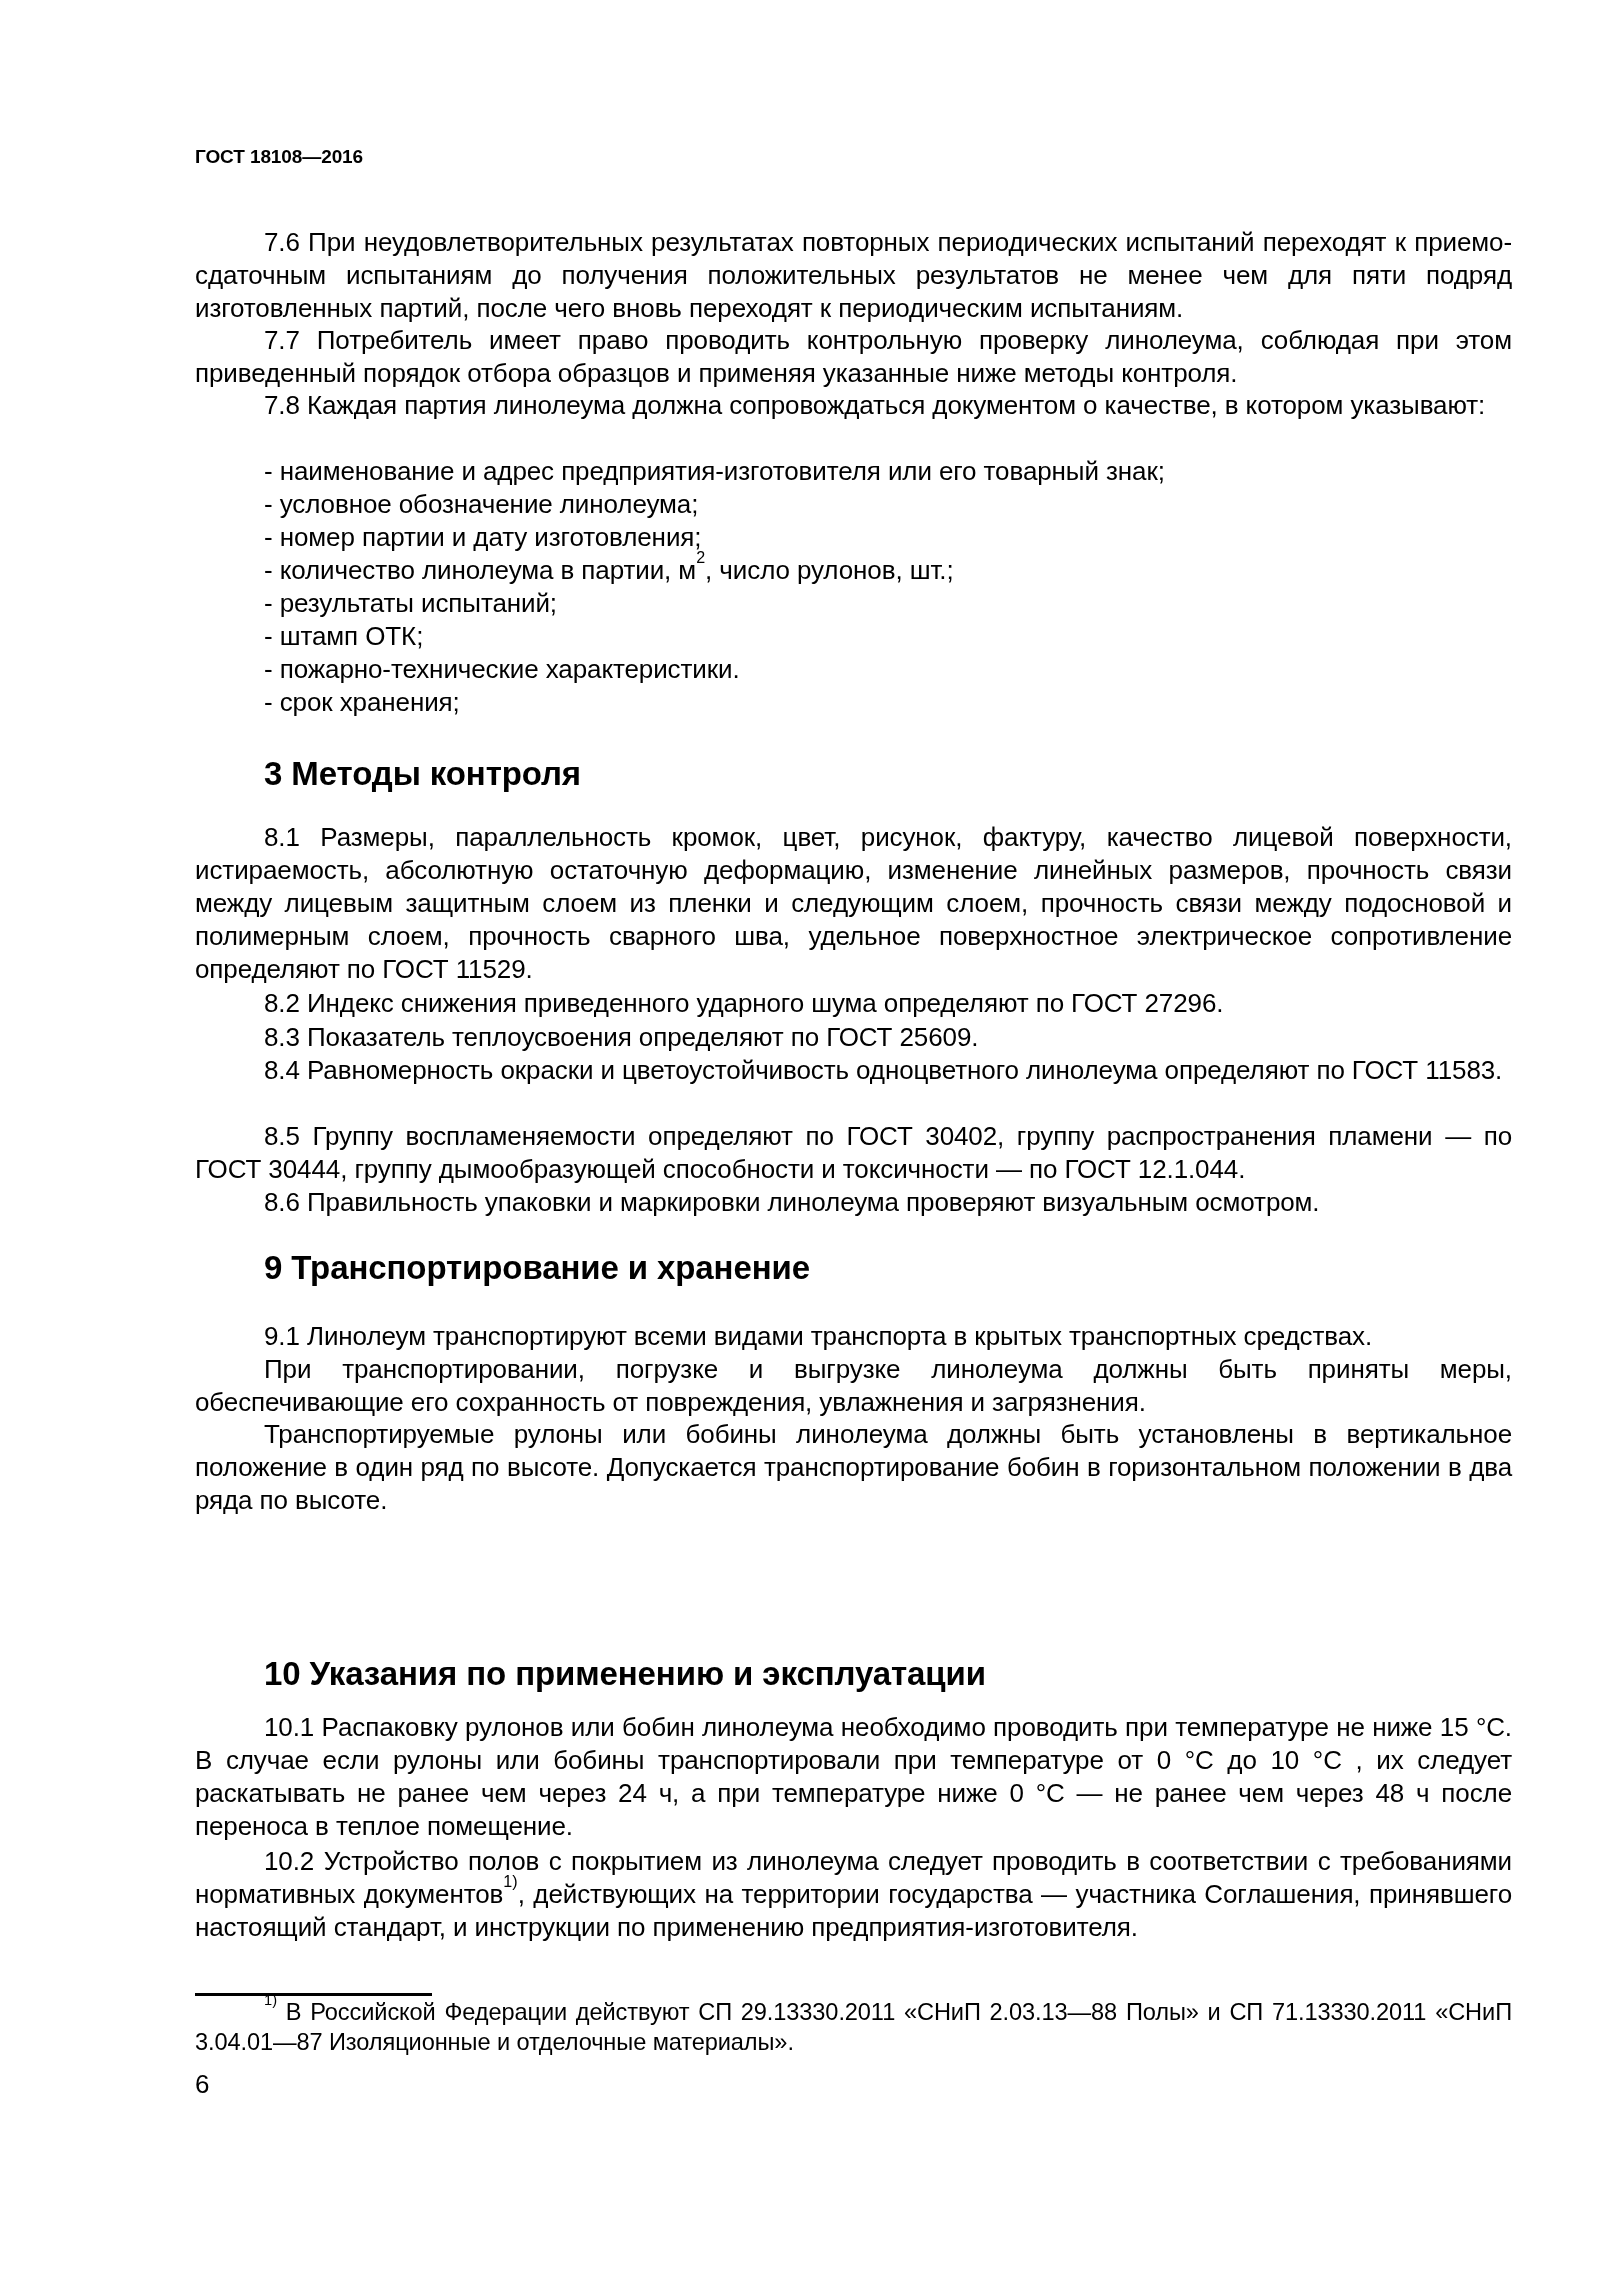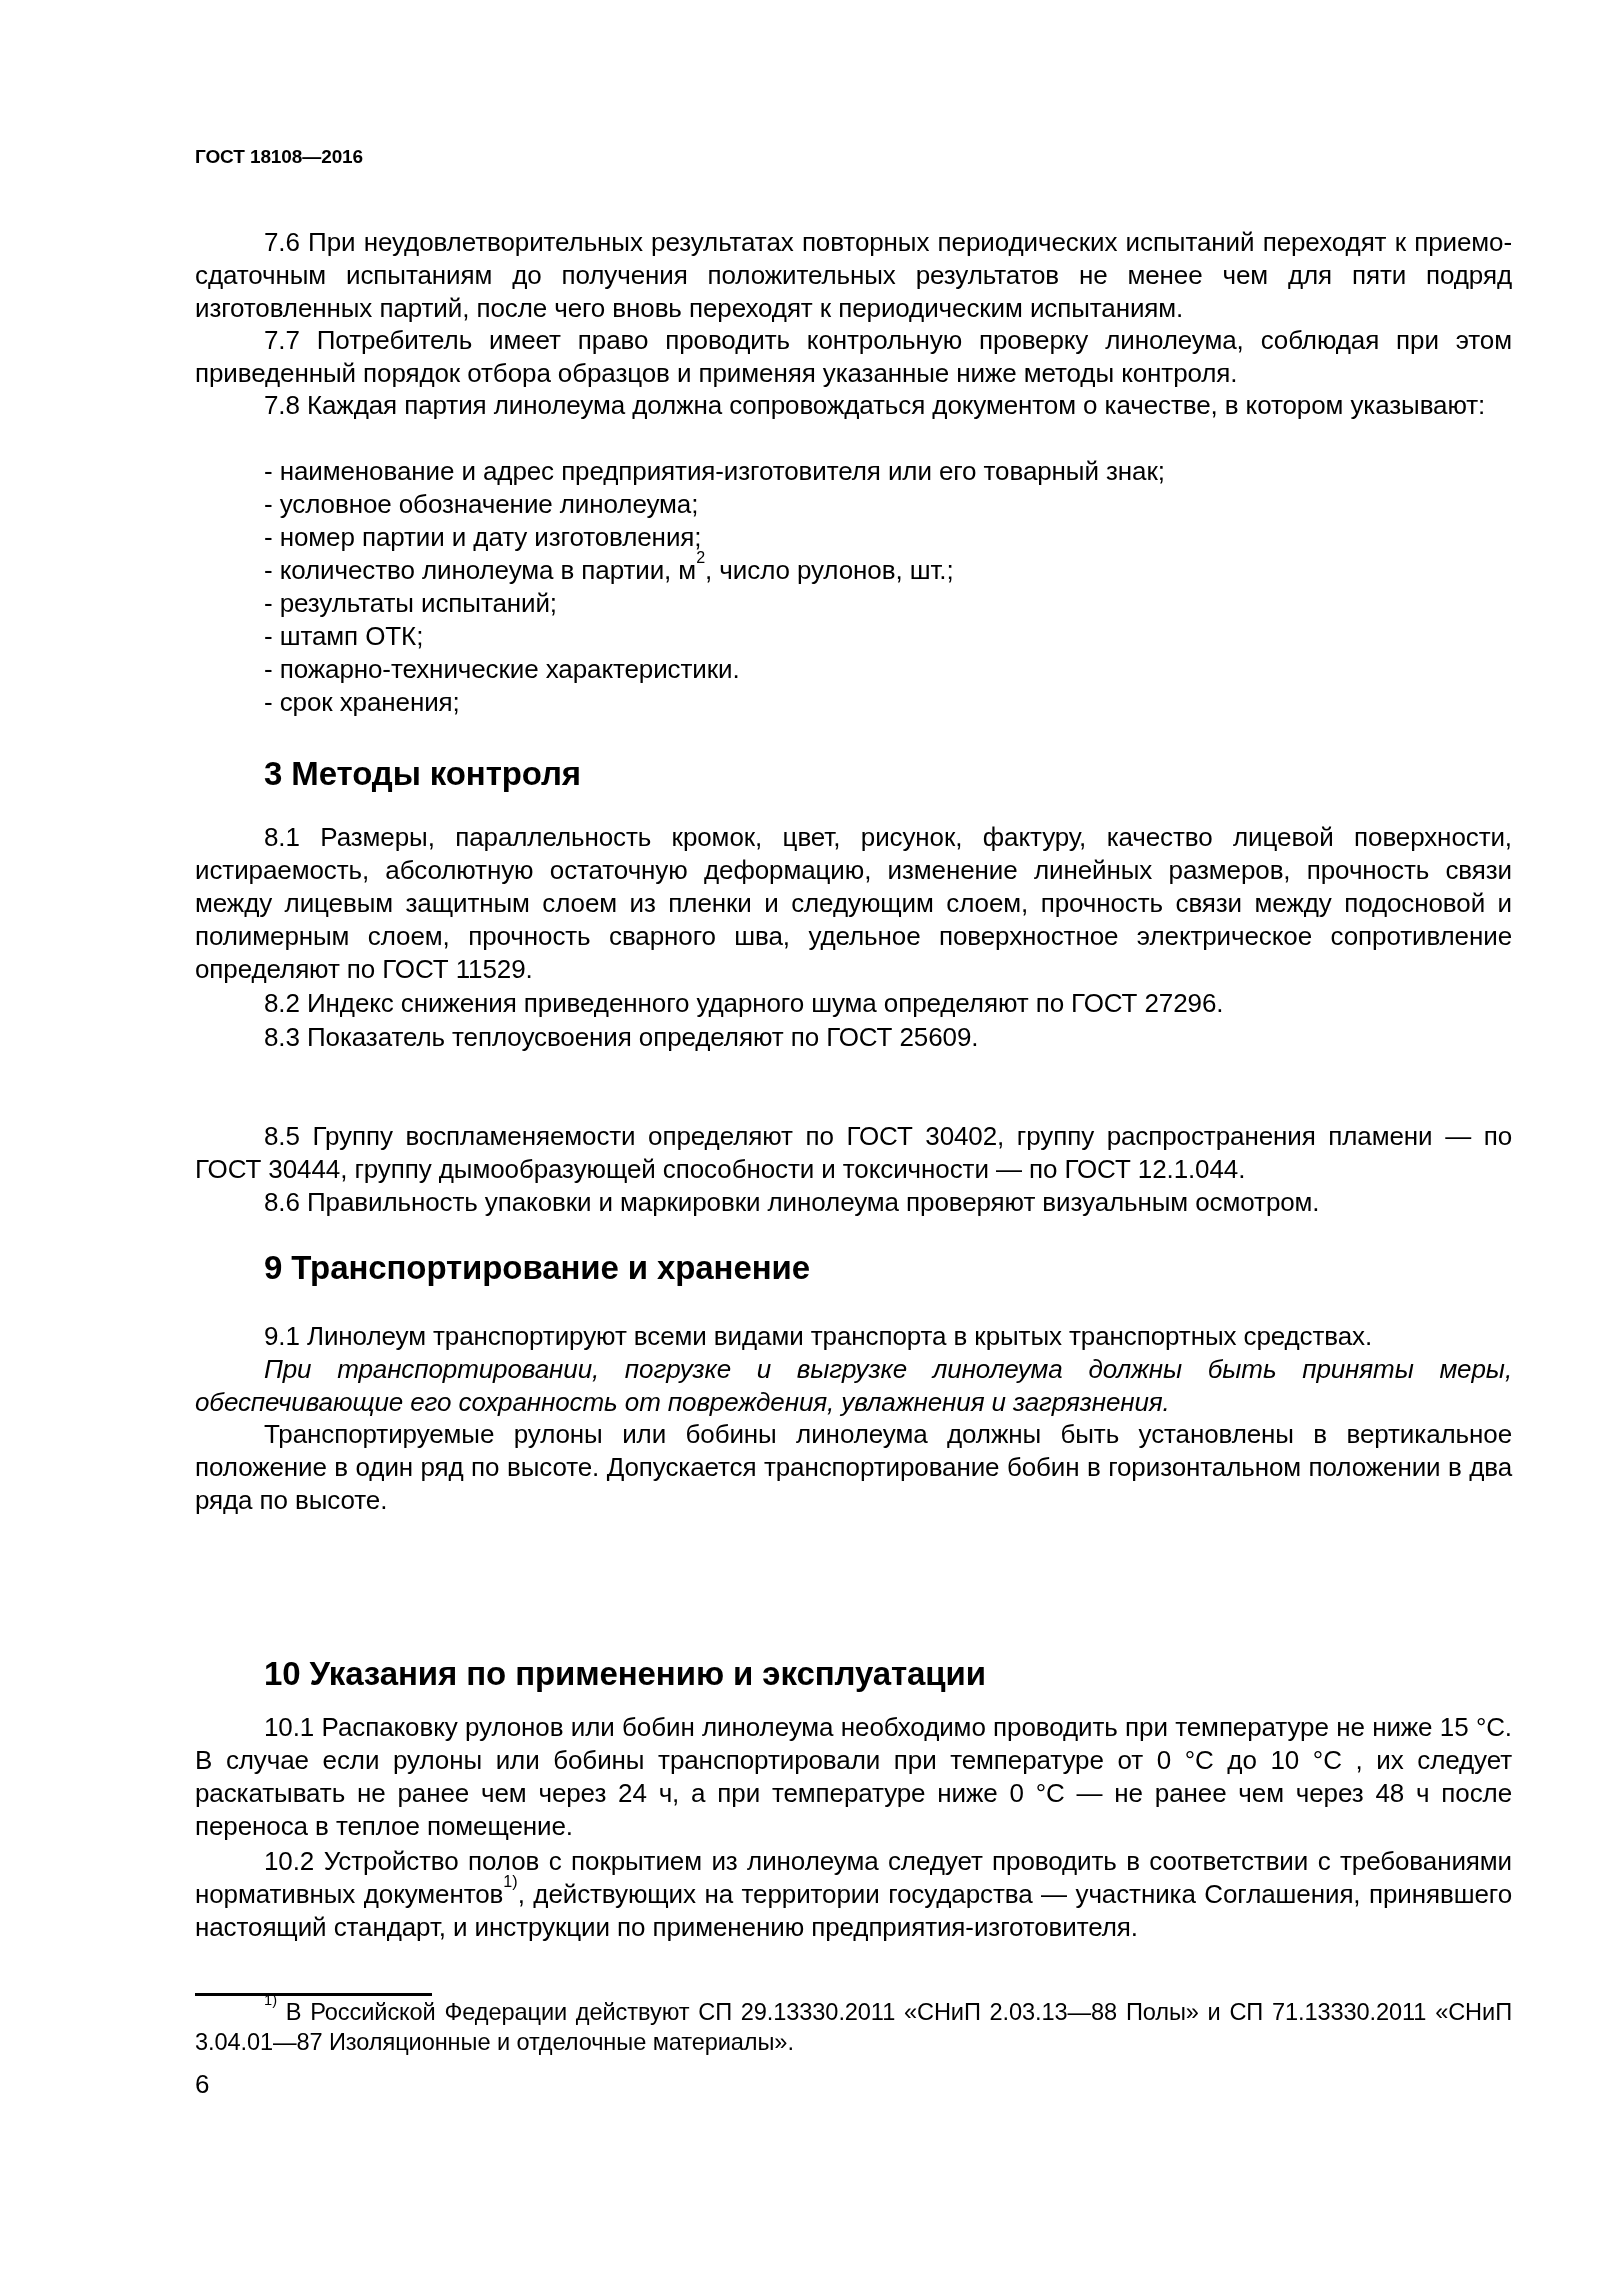--- a/index.html
+++ b/index.html
@@ -24,21 +24,21 @@
   .li { padding-left:69px; font-size:26px; line-height:33px; }
   #h8  { top:753px; }
   #p81 { top:821px; }
   #p82 { top:987px; }
   #p83 { top:1021px; }
   #p84 { top:1054px; }
   #p85 { top:1120px; }
   #p86 { top:1186px; }
   #h9  { top:1247px; }
   #p91a { top:1320px; }
-  #p91b { top:1353px;font-style:italic; }
+  #p91b { top:1353px; }
   #p91c { top:1418px; }
   #p92  { top:1510px; }
   #h10  { top:1653px; }
   #p101 { top:1711px; }
   #p102 { top:1845px; }
   .footnote-sep { top:1993px; width:237px; height:3.3px; background:#000; }
   .footnote { top:1997px; font-size:23.6px; line-height:30px; text-align:justify; }
   .page-num { top:2068px; width:79px; font-size:26px; line-height:33px; }
   sup { font-size:62%; line-height:0; position:relative; top:-0.42em; letter-spacing:0; }
 </style>
@@ -61,20 +61,21 @@
     <div class="li">- результаты испытаний;</div>
     <div class="li">- штамп ОТК;</div>
     <div class="li">- пожарно-технические характеристики.</div>
     <div class="li">- срок хранения;</div>
   </div>
 
   <div class="sec-heading" id="h8">3 Методы контроля</div>
   <div class="blk body-text indent" id="p81">8.1 Размеры, параллельность кромок, цвет, рисунок, фактуру, качество лицевой поверхности, истираемость, абсолютную остаточную деформацию, изменение линейных размеров, прочность связи между лицевым защитным слоем из пленки и следующим слоем, прочность связи между подосновой и полимерным слоем, прочность сварного шва, удельное поверхностное электрическое сопротивление определяют по ГОСТ 11529.</div>
   <div class="blk body-text indent" id="p82">8.2 Индекс снижения приведенного ударного шума определяют по ГОСТ 27296.</div>
   <div class="blk body-text indent" id="p83">8.3 Показатель теплоусвоения определяют по ГОСТ 25609.</div>
+  <div class="blk body-text indent" id="p84">8.4 Равномерность окраски и цветоустойчивость одноцветного линолеума определяют по ГОСТ 11583.</div>
   <div class="blk body-text indent" id="p85">8.5 Группу воспламеняемости определяют по ГОСТ 30402, группу распространения пламени — по ГОСТ 30444, группу дымообразующей способности и токсичности — по ГОСТ 12.1.044.</div>
   <div class="blk body-text indent" id="p86">8.6 Правильность упаковки и маркировки линолеума проверяют визуальным осмотром.</div>
 
   <div class="sec-heading" id="h9">9 Транспортирование и хранение</div>
   <div class="blk body-text indent" id="p91a">9.1 Линолеум транспортируют всеми видами транспорта в крытых транспортных средствах.</div>
   <div class="blk body-text indent" id="p91b">При транспортировании, погрузке и выгрузке линолеума должны быть приняты меры, обеспечивающие его сохранность от повреждения, увлажнения и загрязнения.</div>
   <div class="blk body-text indent" id="p91c">Транспортируемые рулоны или бобины линолеума должны быть установлены в вертикальное положение в один ряд по высоте. Допускается транспортирование бобин в горизонтальном положении в два ряда по высоте.</div>
 
   <div class="sec-heading" id="h10">10 Указания по применению и эксплуатации</div>
   <div class="blk body-text indent" id="p101">10.1 Распаковку рулонов или бобин линолеума необходимо проводить при температуре не ниже 15 °С. В случае если рулоны или бобины транспортировали при температуре от 0 °С до 10 °С , их следует раскатывать не ранее чем через 24 ч, а при температуре ниже 0 °С — не ранее чем через 48 ч после переноса в теплое помещение.</div>

